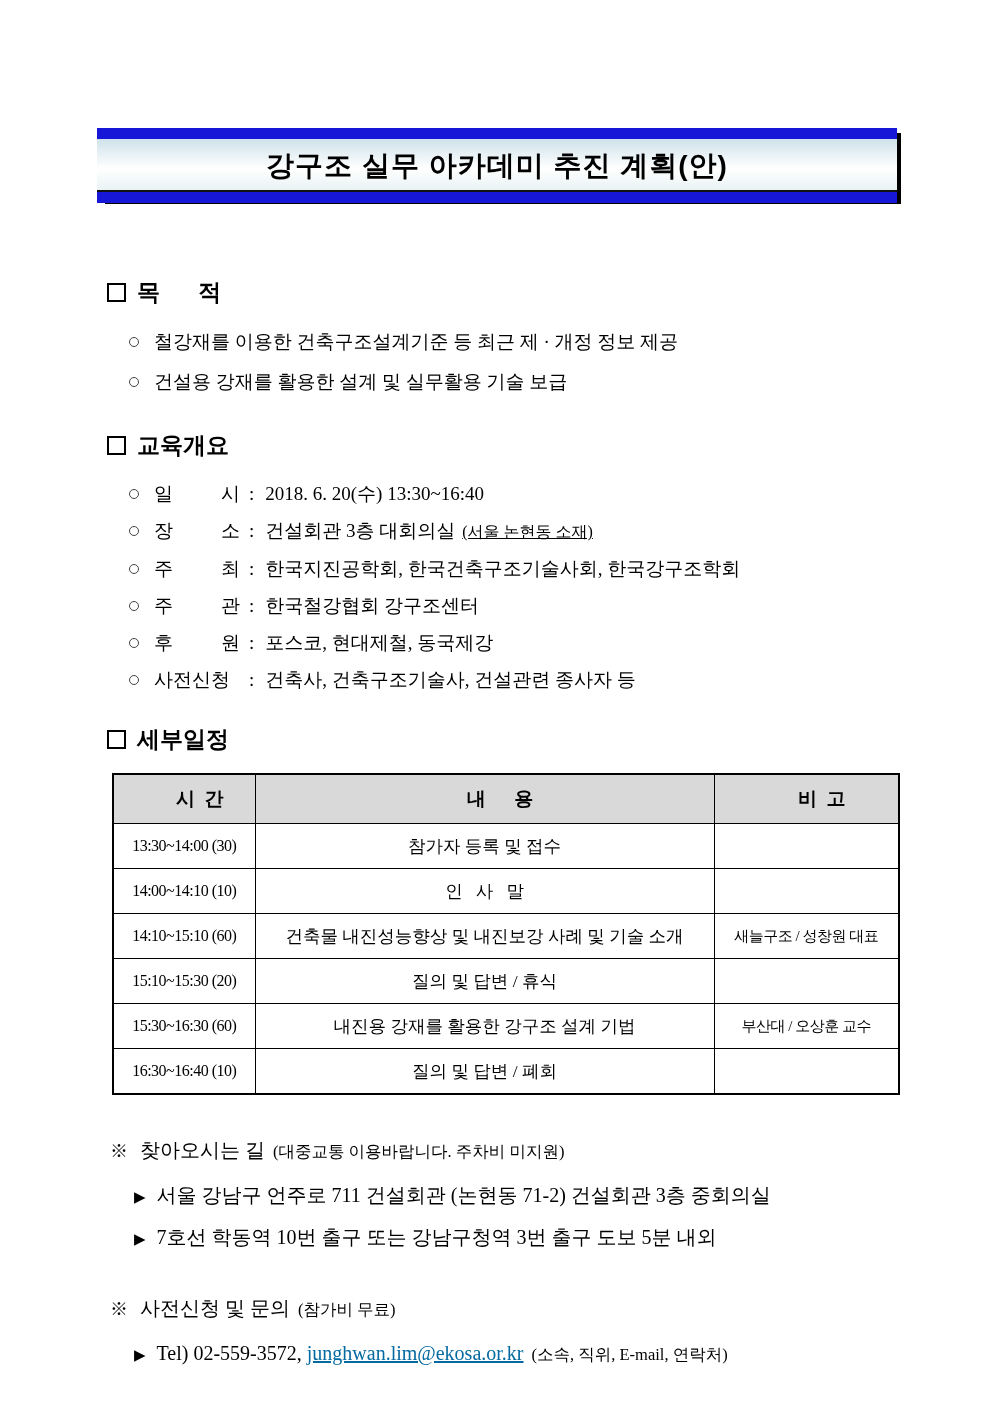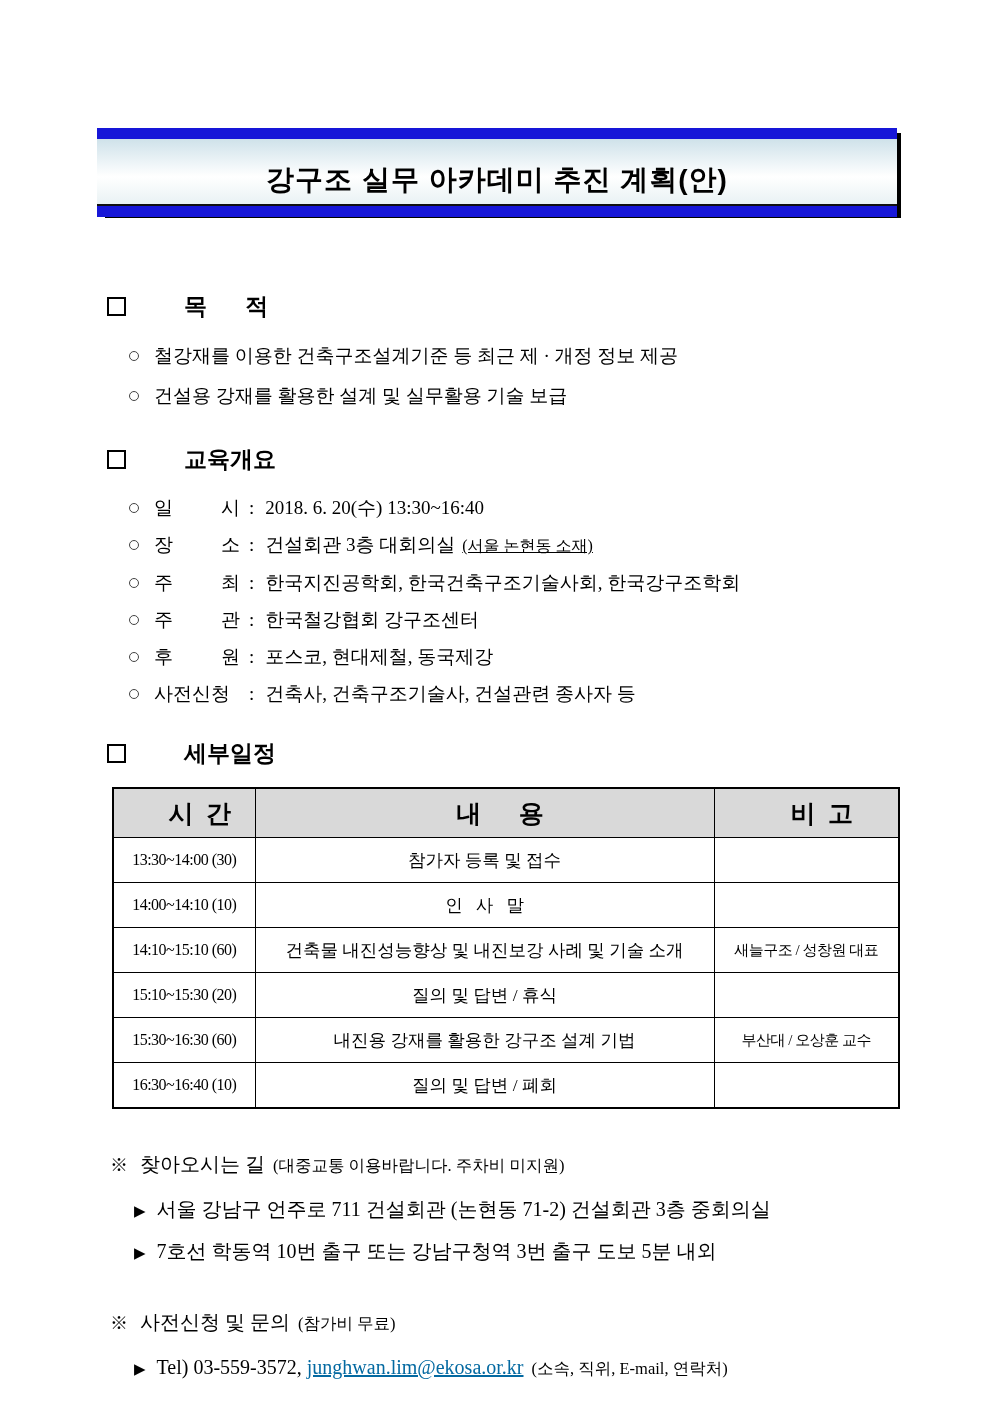--- a/index.html
+++ b/index.html
@@ -15,36 +15,35 @@
   .banner{
     margin-top:128px;
     border-top:11px solid #1717d8;
     border-bottom:11px solid #1717d8;
     box-shadow:6px 3px 0 -2px #000;
   }
   .banner-inner{
     background:linear-gradient(180deg,#cfe2ea 0%,#ffffff 58%,#e9f2f4 100%);
     border-bottom:2px solid #111;
     text-align:center;
-    padding:22px 0 5px 0;
+    padding:8px 0 5px 0;
   }
   .banner-title{
     font-family:"Liberation Sans","DejaVu Sans",sans-serif;
     font-weight:bold;font-size:28px;letter-spacing:1px;
     white-space:pre;
   }
 
   
   .sec{margin-left:10px;}
   .sec-title{
     display:flex;align-items:center;
     font-family:"Liberation Sans","DejaVu Sans",sans-serif;
     font-weight:bold;font-size:23px;
     white-space:pre;
-    gap:47px;
   }
   .square-icon{
     display:inline-block;width:15px;height:15px;
     border:2px solid #000;margin-right:11px;flex:none;
   }
 
   
   .blist{margin:14px 0 0 22px;}
   .bitem{
     display:flex;align-items:baseline;
@@ -75,21 +74,21 @@
     border-collapse:collapse;table-layout:fixed;
     width:786px;margin:18px 0 0 15px;
     border:2px solid #000;
   }
   table.schedule th,table.schedule td{
     border:1px solid #000;text-align:center;vertical-align:middle;
     overflow:hidden;white-space:pre;
   }
   table.schedule th{
     background:#d9d9d9;height:46px;
-    font-size:25px;font-weight:bold;padding-left:32px;
+    font-size:19px;font-weight:bold;padding-left:32px;
   }
   table.schedule td{height:42px;}
   .col-time{width:142px;}
   .col-content{width:459px;}
   .col-note{width:185px;}
   td.cell-time{font-size:16px;letter-spacing:-0.5px;}
   td.cell-content{font-size:17.5px;}
   td.cell-note{font-size:15px;letter-spacing:-0.5px;}
 
   
@@ -263,21 +262,21 @@
 
   <div class="note-sec mt-contact">
     <div class="note-head">
       <span class="note-mark">※</span>
       <span>사전신청 및 문의</span>
       <span class="note-small">(참가비 무료)</span>
     </div>
     <div class="arrow-list">
       <div class="arrow-item">
         <span class="arrow-icon">▶</span>
-        <span>Tel) 03-559-3572,</span>
+        <span>Tel) 02-559-3572,</span>
         <span>&nbsp;</span>
         <a class="email-link" href="#">junghwan.lim@ekosa.or.kr</a>
         <span class="note-small">(소속, 직위, E-mail, 연락처)</span>
       </div>
     </div>
   </div>
 
 </div>
 
 </body></html>

